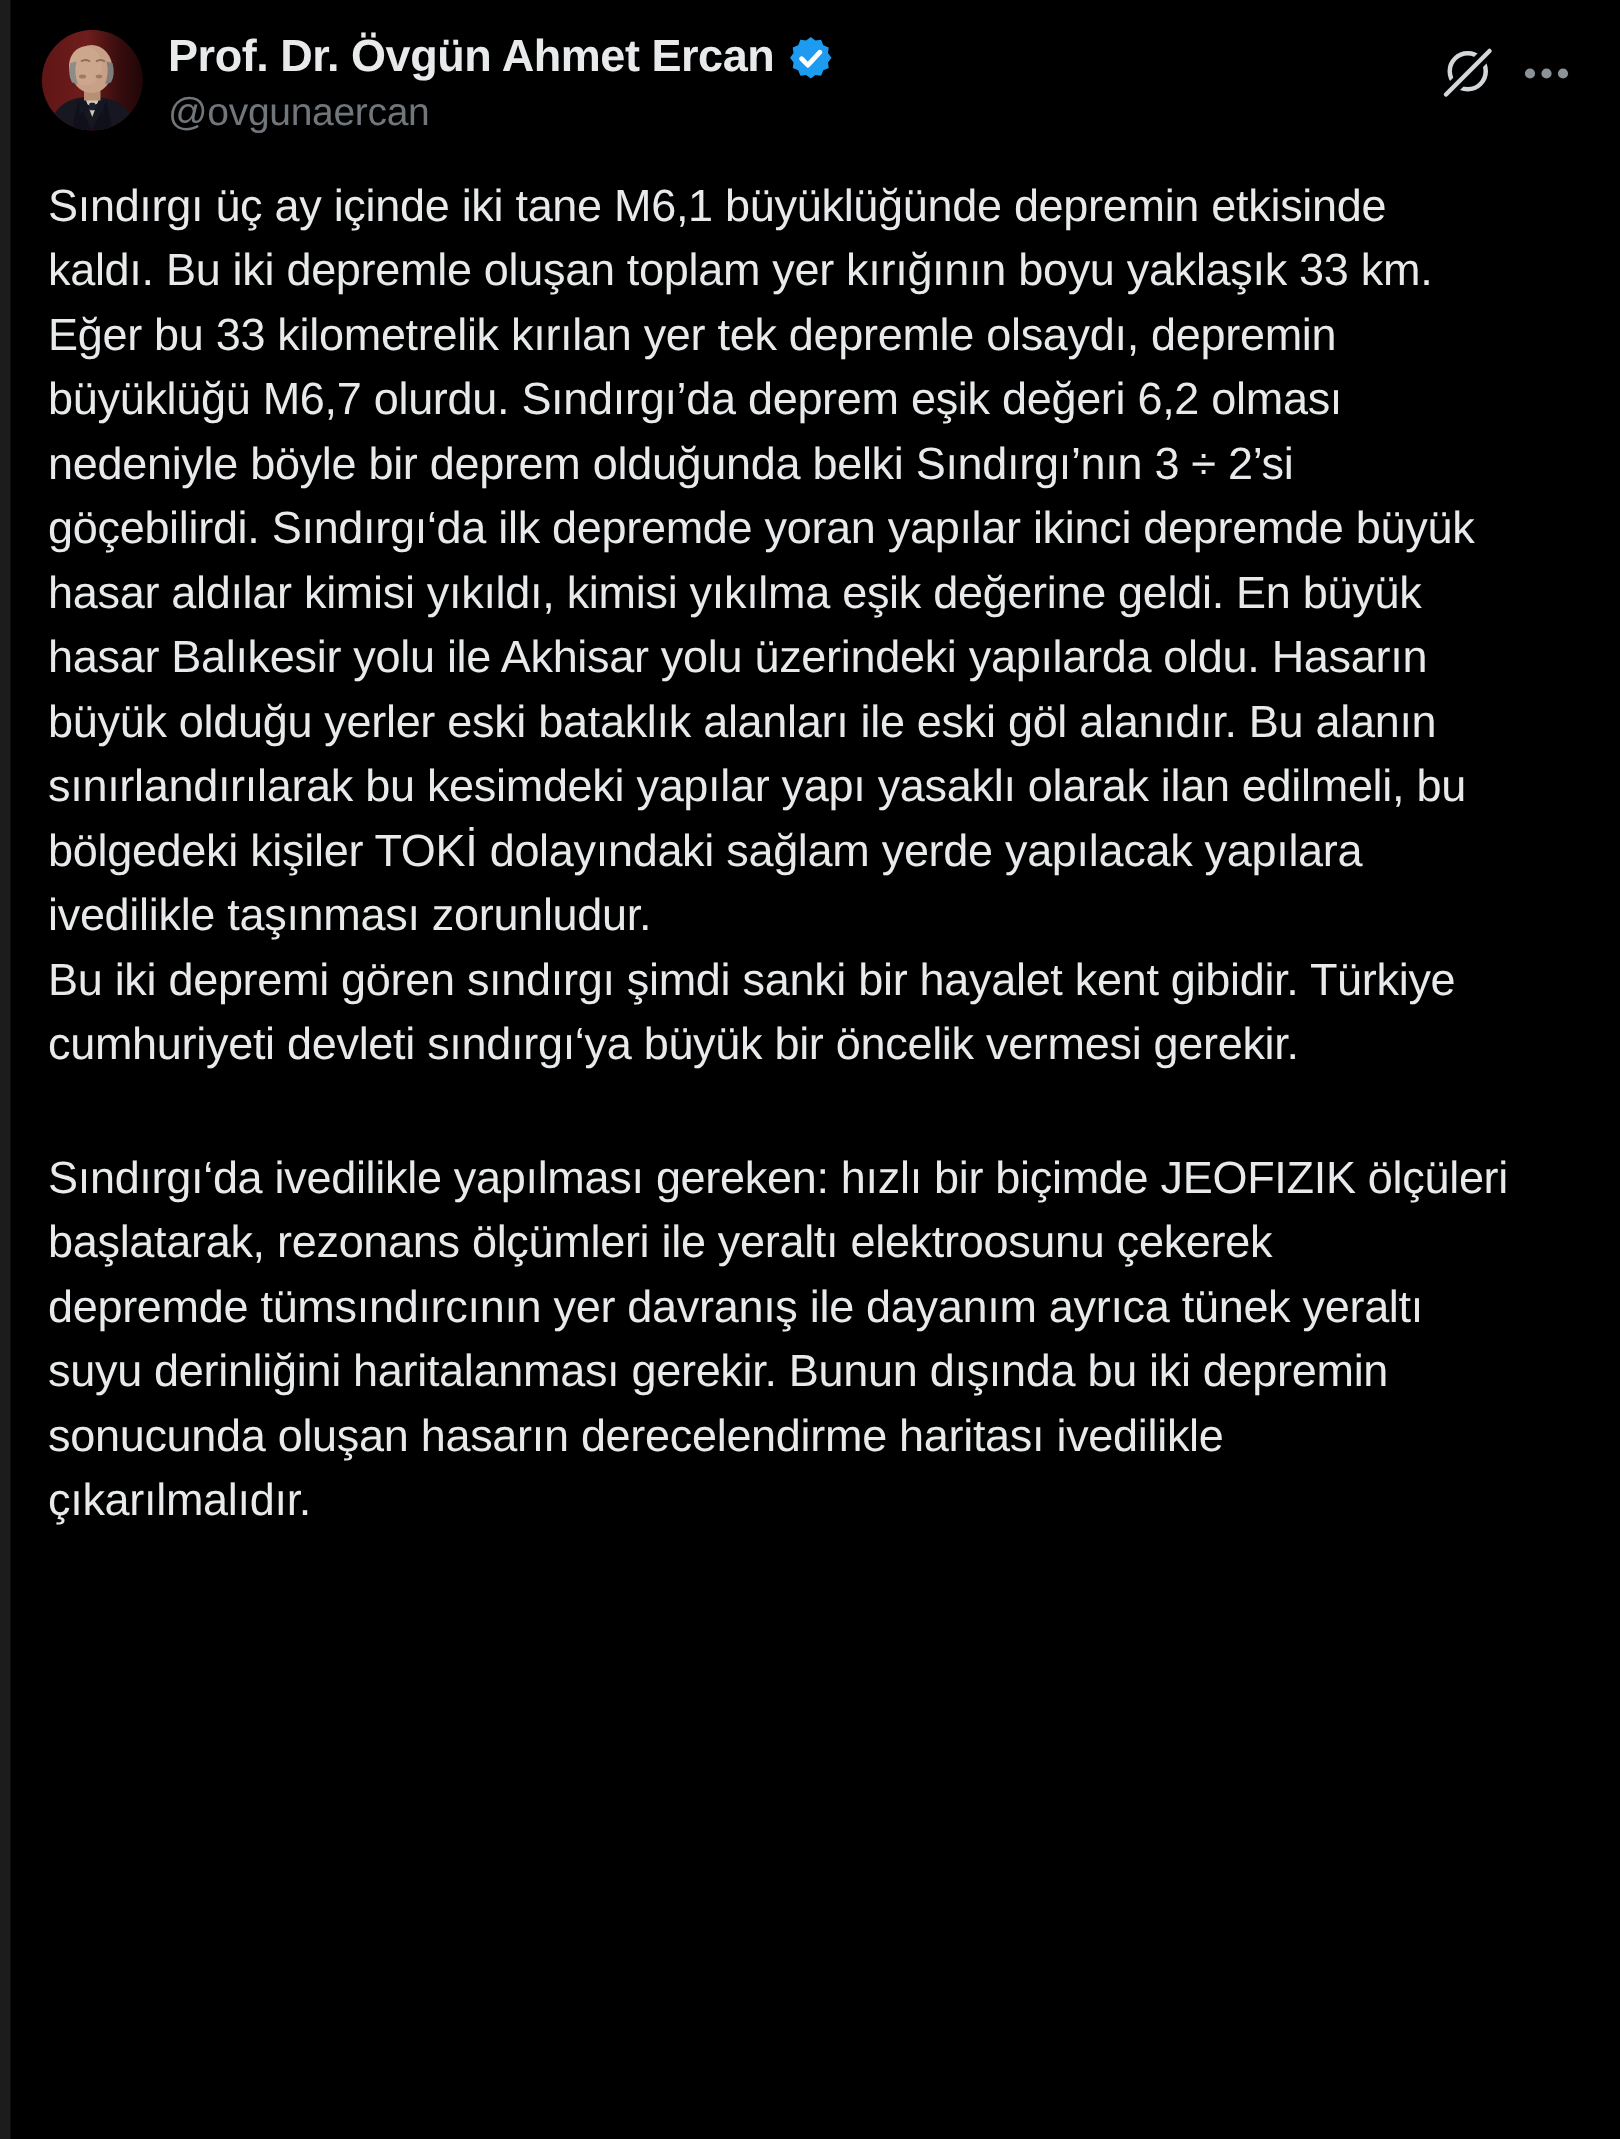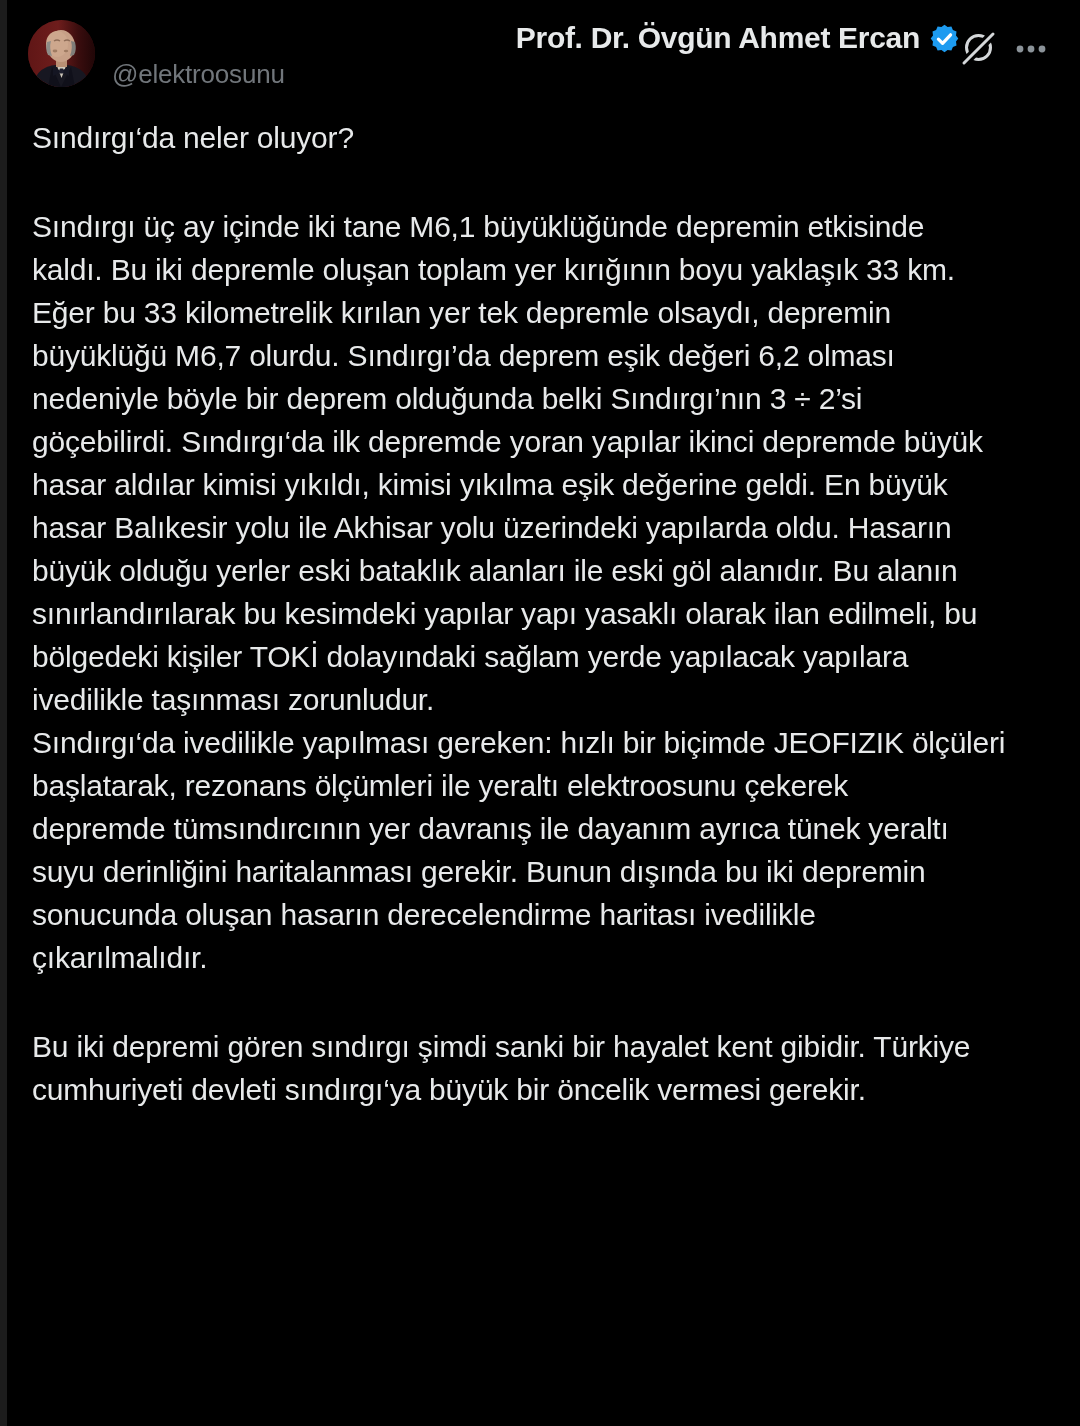--- a/index.html
+++ b/index.html
@@ -10,21 +10,21 @@
   }
   .edge-strip{position:absolute;left:0;top:0;width:7px;height:1426px;background:#1c1c1c;}
   .post{position:relative;width:100%;}
   .post-header{display:flex;align-items:flex-start;padding:20px 33px 0 28px;}
   .avatar{
     width:67px;height:67px;border-radius:50%;overflow:hidden;flex:none;
     cursor:pointer;background:#3a0d0d;
   }
   .avatar svg{display:block;}
   .names{margin-left:17px;padding-top:1px;flex:1;min-width:0;}
-  .name-row{display:flex;align-items:center;gap:9px;cursor:pointer;justify-content:flex-end;}
+  .name-row{display:flex;align-items:center;gap:9px;cursor:pointer;}
   .author-name{
     font-size:30px;font-weight:700;color:#e7e9ea;line-height:34px;
     letter-spacing:-0.3px;white-space:nowrap;
   }
   .badge{flex:none;display:inline-flex;}
   .author-handle{font-size:26px;color:#71767b;line-height:32px;margin-top:3px;letter-spacing:-0.2px;}
   .actions{display:flex;align-items:center;gap:18px;padding-top:10px;}
   .icon-btn{background:none;border:none;padding:0;margin:0;cursor:pointer;display:inline-flex;align-items:center;}
   .tweet-body{
     margin:26px 28px 0 32px;color:#e7e9ea;font-size:30px;line-height:43px;
@@ -81,21 +81,21 @@
     <div class="names">
       <div class="name-row">
         <span class="author-name">Prof. Dr. Övgün Ahmet Ercan</span>
         <span class="badge">
           <svg width="31" height="31" viewBox="0 0 31 31">
             <path d="M15.5 1.7l3.1 2.3 3.8-.5 1.5 3.6 3.6 1.5-.5 3.8 2.3 3.1-2.3 3.1.5 3.8-3.6 1.5-1.5 3.6-3.8-.5-3.1 2.3-3.1-2.3-3.8.5-1.5-3.6-3.6-1.5.5-3.8L1.7 15.5 4 12.4l-.5-3.8 3.6-1.5 1.5-3.6 3.8.5z" fill="#1d9bf0"></path>
             <path d="M9.4 16.2l4.2 4.2 8-8.6" stroke="#ffffff" stroke-width="3.2" fill="none" stroke-linecap="round" stroke-linejoin="round"></path>
           </svg>
         </span>
       </div>
-      <div class="author-handle">@elektroosunu</div>
+      <div class="author-handle">@ovgunaercan</div>
     </div>
 
     <div class="actions">
       <button class="icon-btn" title="">
         <svg width="37" height="37" viewBox="0 0 37 37">
           <circle cx="18.5" cy="17.5" r="12" fill="none" stroke="#d4d7d9" stroke-width="3"></circle>
           <line x1="4" y1="33" x2="33" y2="4" stroke="#000000" stroke-width="9"></line>
           <line x1="4" y1="33" x2="33" y2="4" stroke="#d4d7d9" stroke-width="3" stroke-linecap="round"></line>
         </svg>
       </button>
@@ -104,36 +104,35 @@
           <circle cx="5" cy="5" r="3.4" fill="#8b9399"></circle>
           <circle cx="16" cy="5" r="3.4" fill="#8b9399"></circle>
           <circle cx="27" cy="5" r="3.4" fill="#8b9399"></circle>
         </svg>
       </button>
     </div>
 
   </header>
 
   <section class="tweet-body">
-    <p class="gap">Sındırgı‘da neler oluyor?</p>
     <p>Sındırgı üç ay içinde iki tane M6,1 büyüklüğünde depremin etkisinde
 kaldı. Bu iki depremle oluşan toplam yer kırığının boyu yaklaşık 33 km.
 Eğer bu 33 kilometrelik kırılan yer tek depremle olsaydı, depremin
 büyüklüğü M6,7 olurdu. Sındırgı’da deprem eşik değeri 6,2 olması
 nedeniyle böyle bir deprem olduğunda belki Sındırgı’nın 3 ÷ 2’si
 göçebilirdi. Sındırgı‘da ilk depremde yoran yapılar ikinci depremde büyük
 hasar aldılar kimisi yıkıldı, kimisi yıkılma eşik değerine geldi. En büyük
 hasar Balıkesir yolu ile Akhisar yolu üzerindeki yapılarda oldu. Hasarın
 büyük olduğu yerler eski bataklık alanları ile eski göl alanıdır. Bu alanın
 sınırlandırılarak bu kesimdeki yapılar yapı yasaklı olarak ilan edilmeli, bu
 bölgedeki kişiler TOKİ dolayındaki sağlam yerde yapılacak yapılara
 ivedilikle taşınması zorunludur.</p>
+    <p class="gap">Bu iki depremi gören sındırgı şimdi sanki bir hayalet kent gibidir. Türkiye
+cumhuriyeti devleti sındırgı‘ya büyük bir öncelik vermesi gerekir.</p>
     <p class="gap">Sındırgı‘da ivedilikle yapılması gereken: hızlı bir biçimde JEOFIZIK ölçüleri
 başlatarak, rezonans ölçümleri ile yeraltı elektroosunu çekerek
 depremde tümsındırcının yer davranış ile dayanım ayrıca tünek yeraltı
 suyu derinliğini haritalanması gerekir. Bunun dışında bu iki depremin
 sonucunda oluşan hasarın derecelendirme haritası ivedilikle
 çıkarılmalıdır.</p>
-    <p class="gap">Bu iki depremi gören sındırgı şimdi sanki bir hayalet kent gibidir. Türkiye
-cumhuriyeti devleti sındırgı‘ya büyük bir öncelik vermesi gerekir.</p>
   </section>
 
 </article>
 
 </body></html>

